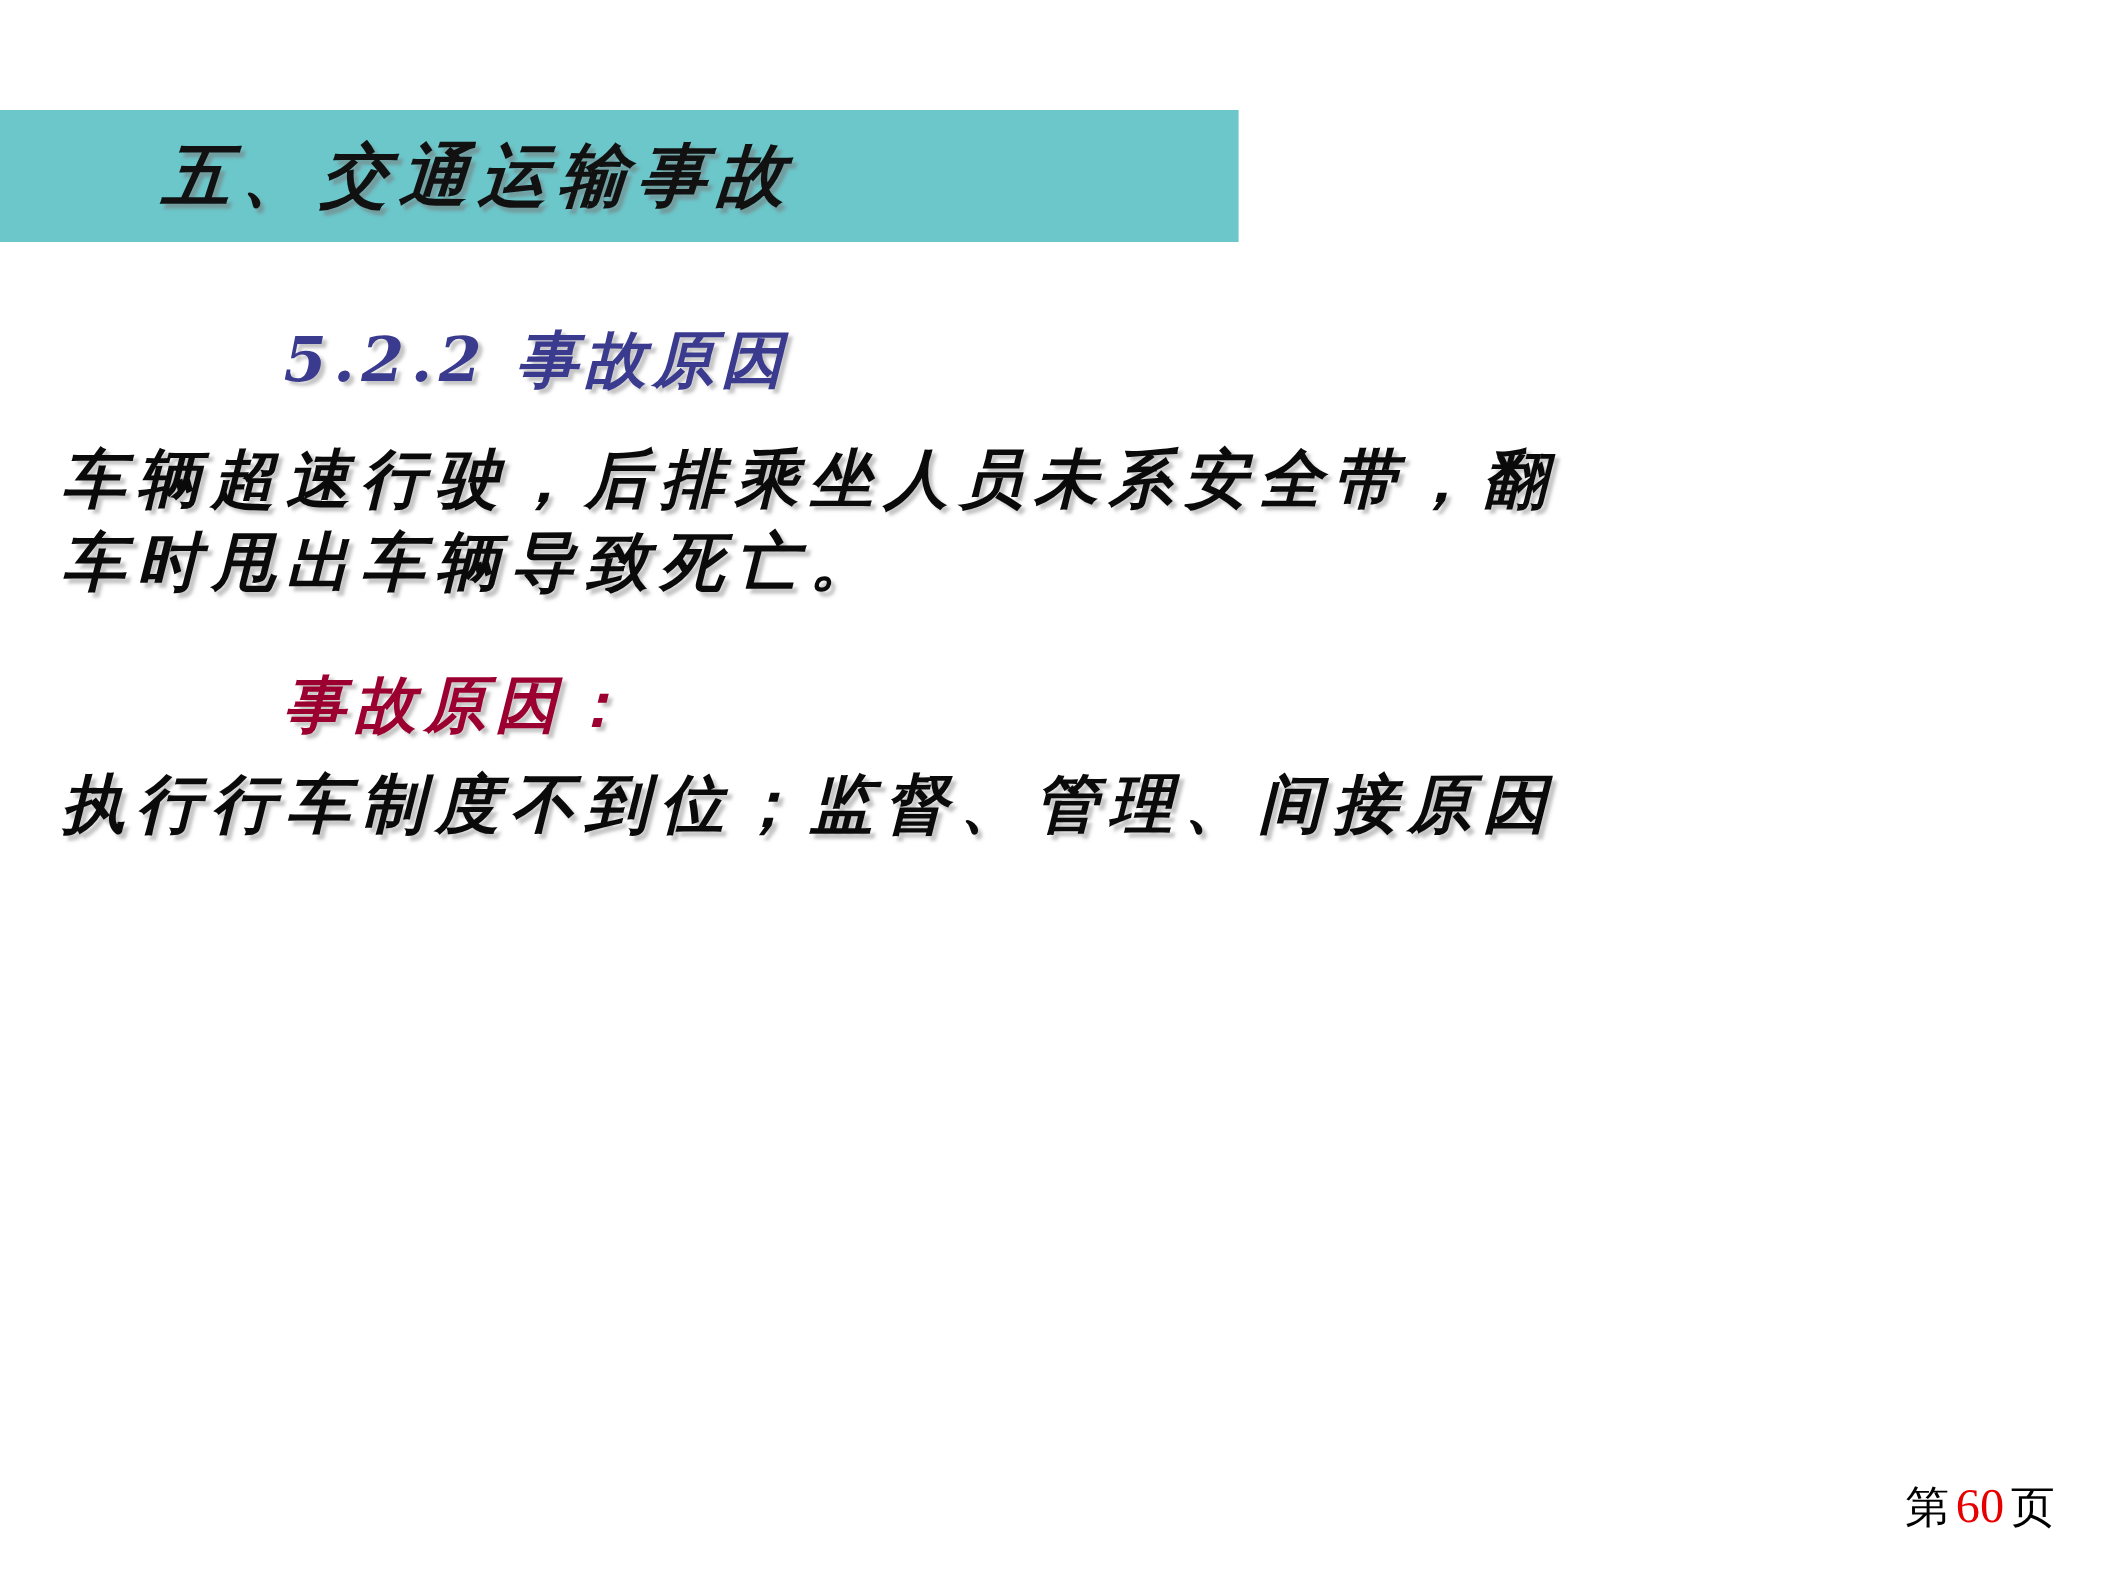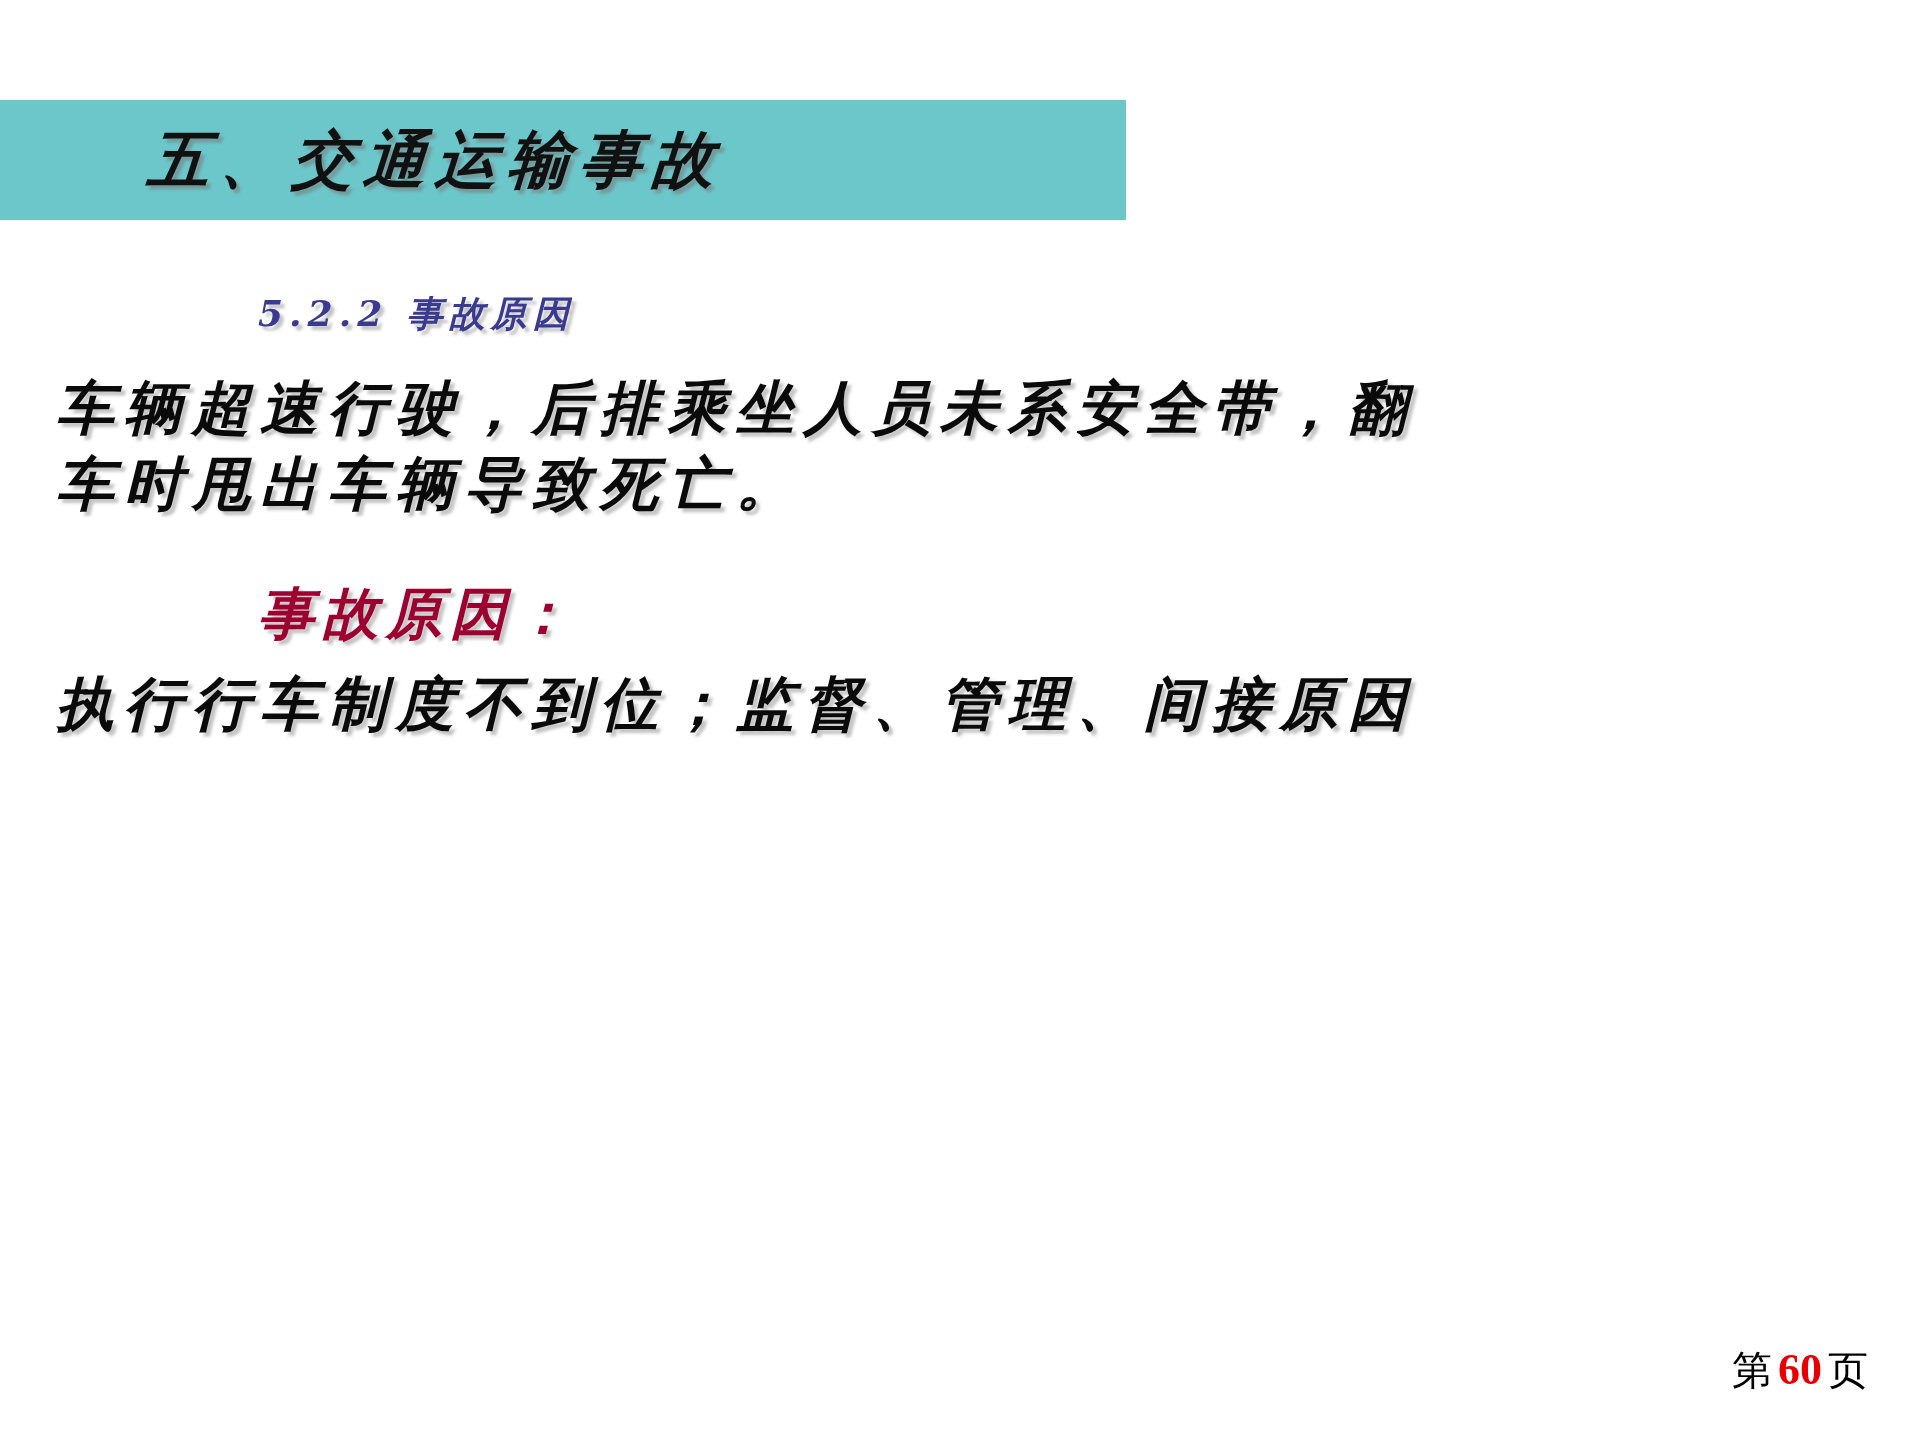--- a/index.html
+++ b/index.html
@@ -51,21 +51,21 @@
     white-space: nowrap;
     font-family: "DejaVu Serif", "Liberation Serif", serif;
     font-style: italic;
     font-weight: 700;
     text-shadow: 4px 4px 3px rgba(140,140,140,0.5);
   }
 
   
   #section-heading {
     margin-left: 258px;
-    font-size: 36px;
+    font-size: 56px;
     color: #3a3a8e;
     letter-spacing: 6px;
     margin-bottom: 40px;
   }
 
   
   .cause-heading {
     margin-left: 258px;
     font-size: 56px;
     color: #9c0030;
@@ -91,21 +91,21 @@
     position: absolute;
     right: 52px;
     bottom: 42px;
     font-size: 40px;
     font-family: "Liberation Serif", "DejaVu Serif", serif;
     color: #000000;
     white-space: nowrap;
   }
   #footer .page-num {
     color: #e60000;
-    font-weight: 700;
+    font-weight: 400;
     font-size: 44px;
     padding: 0 6px;
   }
 </style>
 </head>
 <body>
 
 <div id="title-band">
   <div id="title-text">五、交通运输事故</div>
 </div>

